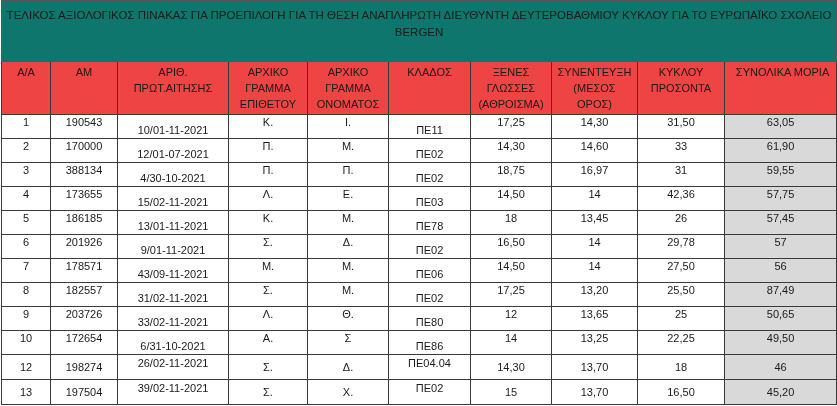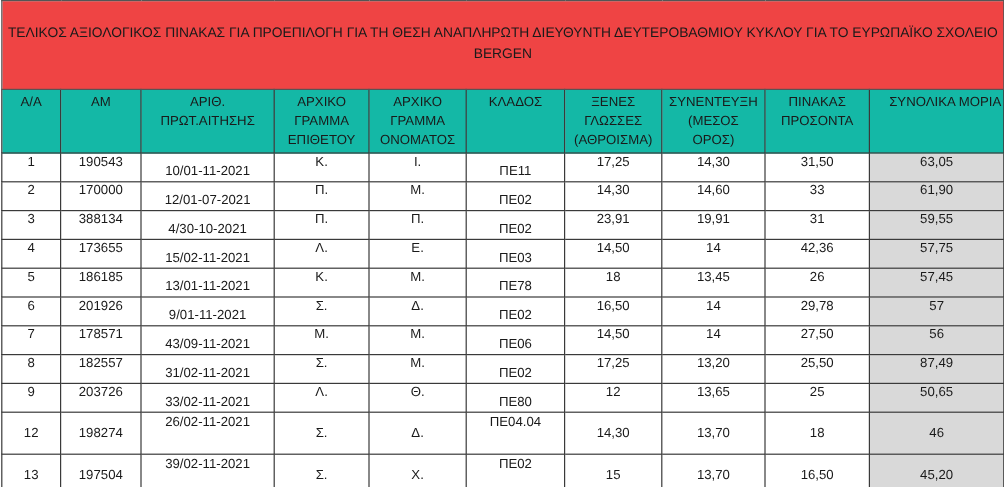--- a/index.html
+++ b/index.html
@@ -1,27 +1,27 @@
 <!DOCTYPE html>
 <html><head>
 <meta charset="utf-8">
 <style>
   html, body { margin: 0; padding: 0; background: #ffffff; }
   body { width: 837px; height: 406px; overflow: hidden; font-family: "Liberation Sans", sans-serif; color: #1a1a1a; }
   table { border-collapse: collapse; table-layout: fixed; width: 835px; margin-left: 1px; }
   td, th { border: 1px solid #3a3a3a; font-size: 11px; padding: 0; text-align: center; font-weight: normal; }
-  .title-cell { background: #ef4444; height: 54px; vertical-align: top; padding-top: 19px; line-height: 17px; font-size: 11.5px; border: 1.5px solid #555; }
-  .hdr th { background: #14b8a6; vertical-align: top; height: 50px; line-height: 16px; padding-top: 2px; }
-  .hdr th.left { text-align: left; padding-left: 16px; }
+  .title-cell { background: #0f766e; height: 54px; vertical-align: top; padding-top: 6px; line-height: 17px; font-size: 11.5px; border: 1.5px solid #555; }
+  .hdr th { background: #ef4444; vertical-align: top; height: 50px; line-height: 16px; padding-top: 2px; }
+  .hdr th.left { text-align: center; padding-left: 4px; }
   tbody td { height: 22px; vertical-align: top; line-height: 14px; }
   tbody td.date { vertical-align: bottom; padding-bottom: 1px; }
   tbody td.klados { vertical-align: bottom; padding-bottom: 1px; }
   tbody td.total { background: #d9d9d9; text-align: center; }
   tr.short td { height: 16px; vertical-align: middle; }
-  tr.short td.date, tr.short td.klados { vertical-align: middle; padding-bottom: 18px; }
+  tr.short td.date, tr.short td.klados { vertical-align: middle; padding-bottom: 8px; }
 </style>
 </head>
 <body>
 
 <table>
   <colgroup>
     <col style="width:49px">
       <col style="width:67px">
       <col style="width:111px">
       <col style="width:79px">
@@ -67,21 +67,21 @@
           <div>ΞΕΝΕΣ</div>
           <div>ΓΛΩΣΣΕΣ</div>
           <div>(ΑΘΡΟΙΣΜΑ)</div>
         </th>
         <th>
           <div>ΣΥΝΕΝΤΕΥΞΗ</div>
           <div>(ΜΕΣΟΣ</div>
           <div>ΟΡΟΣ)</div>
         </th>
         <th>
-          <div>ΠΙΝΑΚΑΣ</div>
+          <div>ΚΥΚΛΟΥ</div>
           <div>ΠΡΟΣΟΝΤΑ</div>
         </th>
         <th class="left">
           <div>ΣΥΝΟΛΙΚΑ ΜΟΡΙΑ</div>
         </th>
       </tr>
   </thead>
   <tbody id="body-rows">
       <tr>
         <td>1</td>
@@ -107,22 +107,22 @@
         <td>33</td>
         <td class="total">61,90</td>
       </tr>
       <tr>
         <td>3</td>
         <td>388134</td>
         <td class="date">4/30-10-2021</td>
         <td>Π.</td>
         <td>Π.</td>
         <td class="klados">ΠΕ02</td>
-        <td>23,91</td>
-        <td>19,91</td>
+        <td>18,75</td>
+        <td>16,97</td>
         <td>31</td>
         <td class="total">59,55</td>
       </tr>
       <tr>
         <td>4</td>
         <td>173655</td>
         <td class="date">15/02-11-2021</td>
         <td>Λ.</td>
         <td>Ε.</td>
         <td class="klados">ΠΕ03</td>
@@ -184,20 +184,32 @@
         <td>203726</td>
         <td class="date">33/02-11-2021</td>
         <td>Λ.</td>
         <td>Θ.</td>
         <td class="klados">ΠΕ80</td>
         <td>12</td>
         <td>13,65</td>
         <td>25</td>
         <td class="total">50,65</td>
       </tr>
+      <tr>
+        <td>10</td>
+        <td>172654</td>
+        <td class="date">6/31-10-2021</td>
+        <td>Α.</td>
+        <td>Σ</td>
+        <td class="klados">ΠΕ86</td>
+        <td>14</td>
+        <td>13,25</td>
+        <td>22,25</td>
+        <td class="total">49,50</td>
+      </tr>
       <tr class="short">
         <td>12</td>
         <td>198274</td>
         <td class="date">26/02-11-2021</td>
         <td>Σ.</td>
         <td>Δ.</td>
         <td class="klados">ΠΕ04.04</td>
         <td>14,30</td>
         <td>13,70</td>
         <td>18</td>

